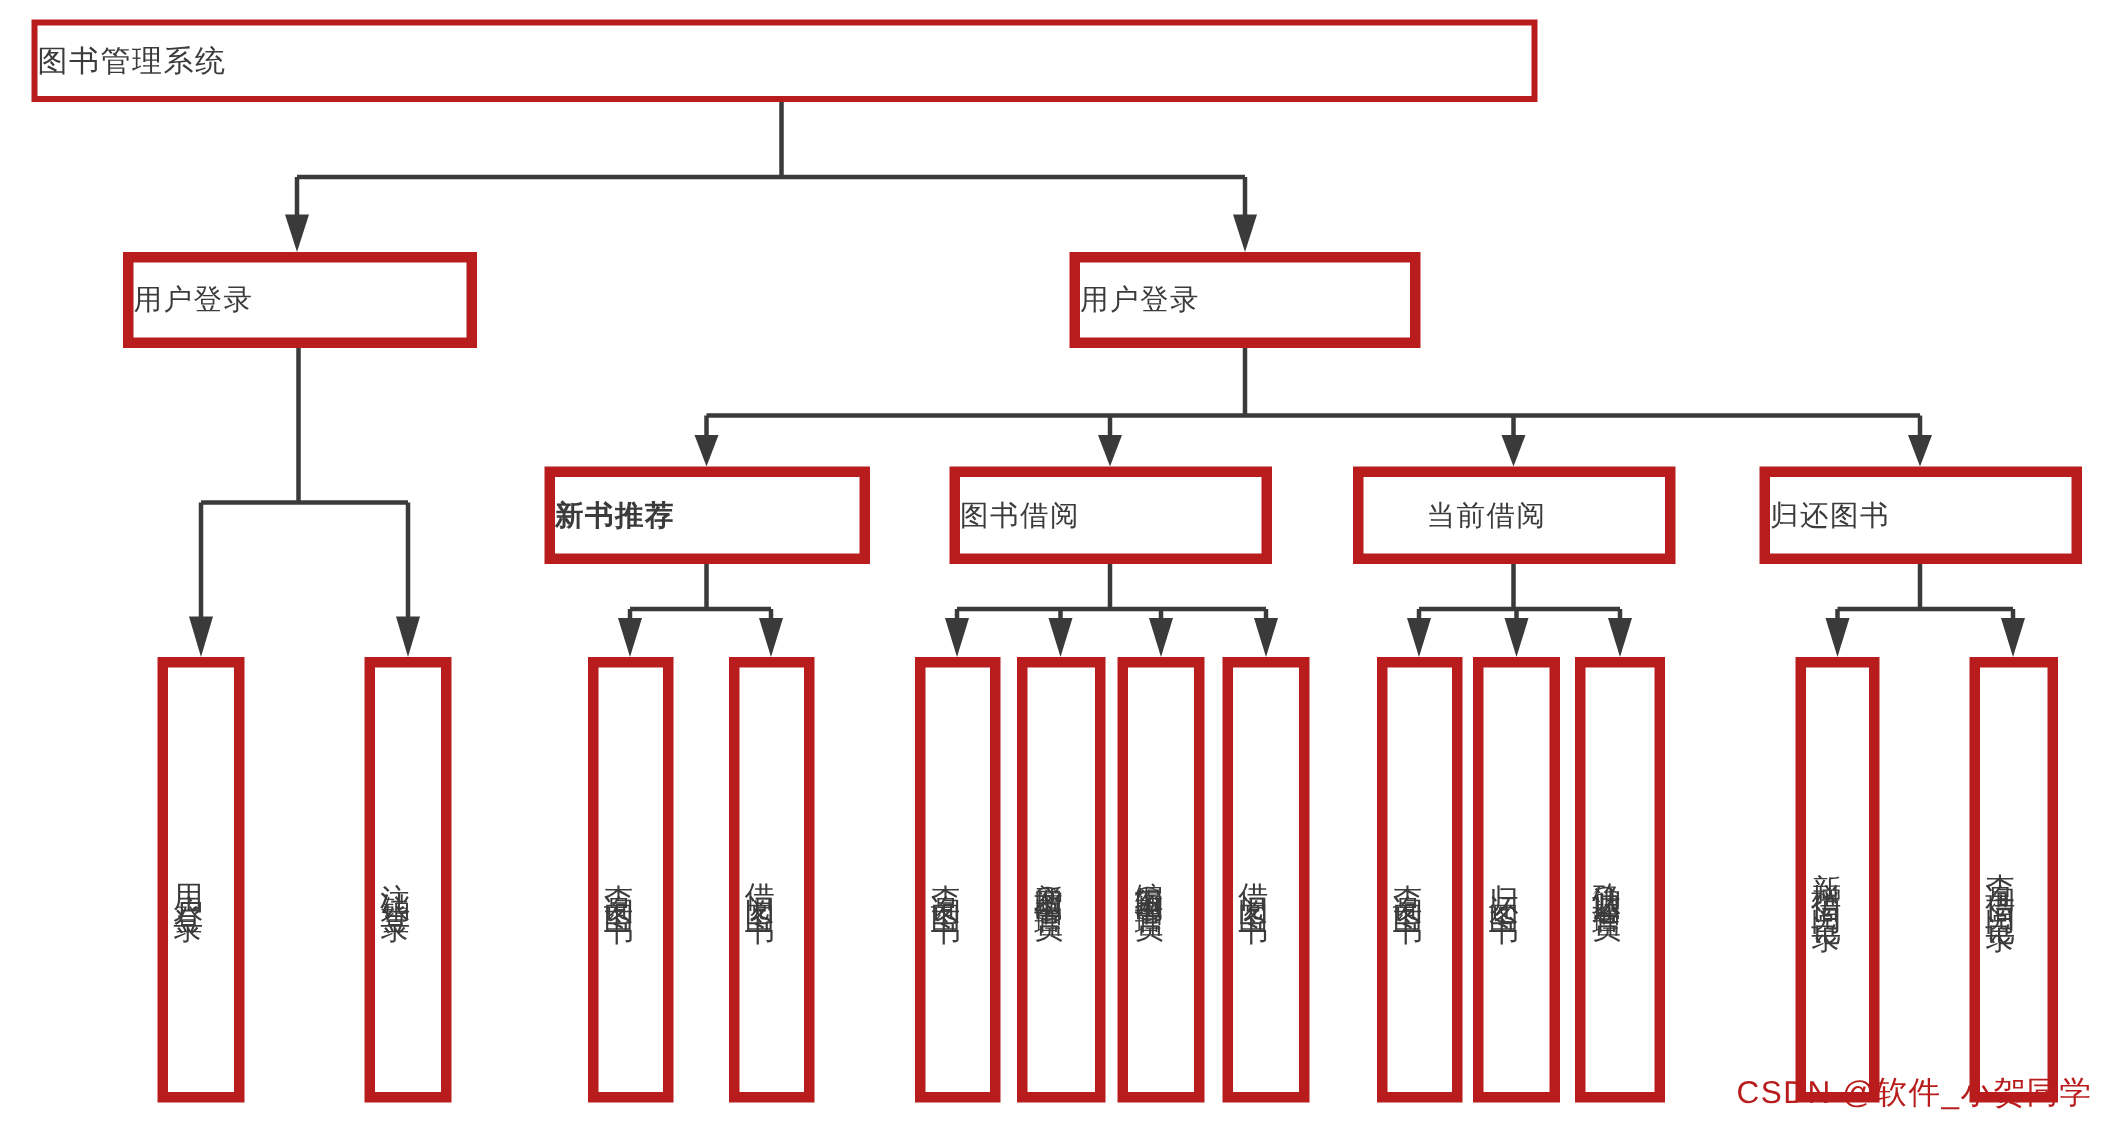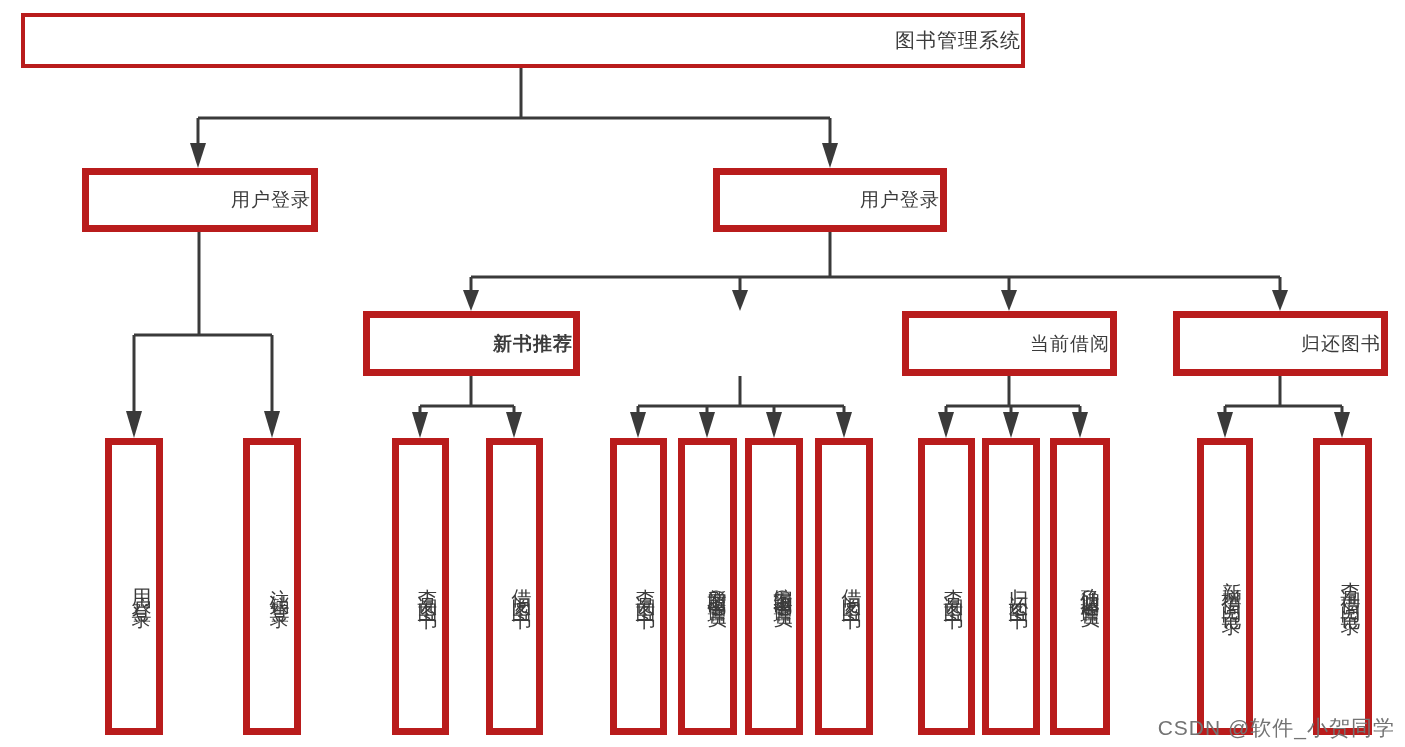--- a/index.html
+++ b/index.html
@@ -21,21 +21,21 @@
     top: 0;
     z-index: 1;
   }
   .box {
     position: absolute;
     box-sizing: border-box;
     background: #ffffff;
     border: 7px solid #b91c1c;
     display: flex;
     align-items: center;
-    justify-content: flex-end;
+    justify-content: flex-start;
     color: #3b3b3b;
     z-index: 2;
   }
   .box.root { border-width: 4px; }
   .hlabel {
     font-size: 19px;
     letter-spacing: 1px;
     white-space: nowrap;
   }
   .root .hlabel { font-size: 20px; }
@@ -48,21 +48,21 @@
   }
   .leaf.long .leaf-label {
     font-size: 19px;
     letter-spacing: 3px;
   }
   .watermark {
     position: absolute;
     top: 714px;
     right: 10px;
     font-size: 21px;
-    color: #737373;
+    color: #b91c1c;
     letter-spacing: 1px;
     z-index: 3;
     white-space: nowrap;
   }
 </style>
 </head>
 <body>
 
 <div class="canvas">
 
@@ -146,21 +146,24 @@
   <div class="box" style="left:82px; top:168px; width:236px; height:64px;">
     <span class="hlabel">用户登录</span>
   </div>
   <div class="box" style="left:713px; top:168px; width:234px; height:64px;">
     <span class="hlabel">用户登录</span>
   </div>
 
   <div class="box" style="left:363px; top:311px; width:217px; height:65px;font-weight:bold;">
     <span class="hlabel">新书推荐</span>
   </div>
-  <div class="box" style="left:902px; top:311px; width:215px; height:65px;">
+  <div class="box" style="left:633px; top:311px; width:215px; height:65px;">
+    <span class="hlabel">图书借阅</span>
+  </div>
+  <div class="box" style="left:902px; top:311px; width:215px; height:65px;padding-left:42px;">
     <span class="hlabel">当前借阅</span>
   </div>
   <div class="box" style="left:1173px; top:311px; width:215px; height:65px;">
     <span class="hlabel">归还图书</span>
   </div>
 
   <div class="box leaf" style="left:105px; top:438px; width:58px; height:297px;">
     <span class="leaf-label">用户登录</span>
   </div>
   <div class="box leaf" style="left:243px; top:438px; width:58px; height:297px;">

